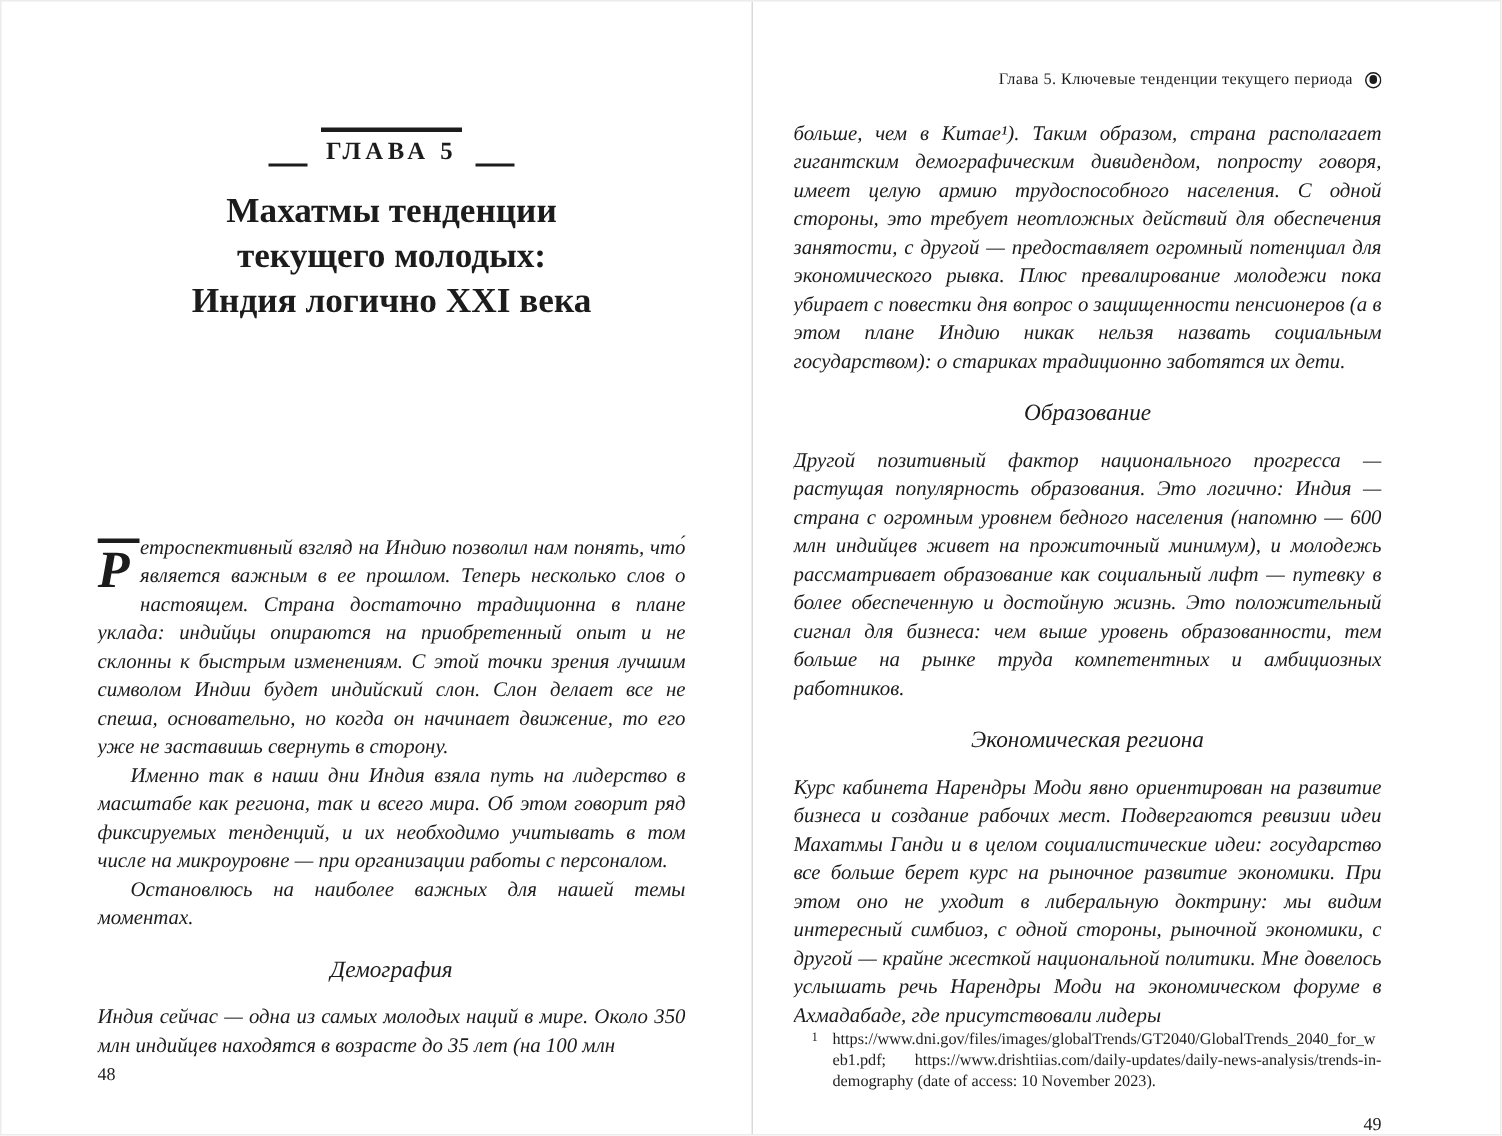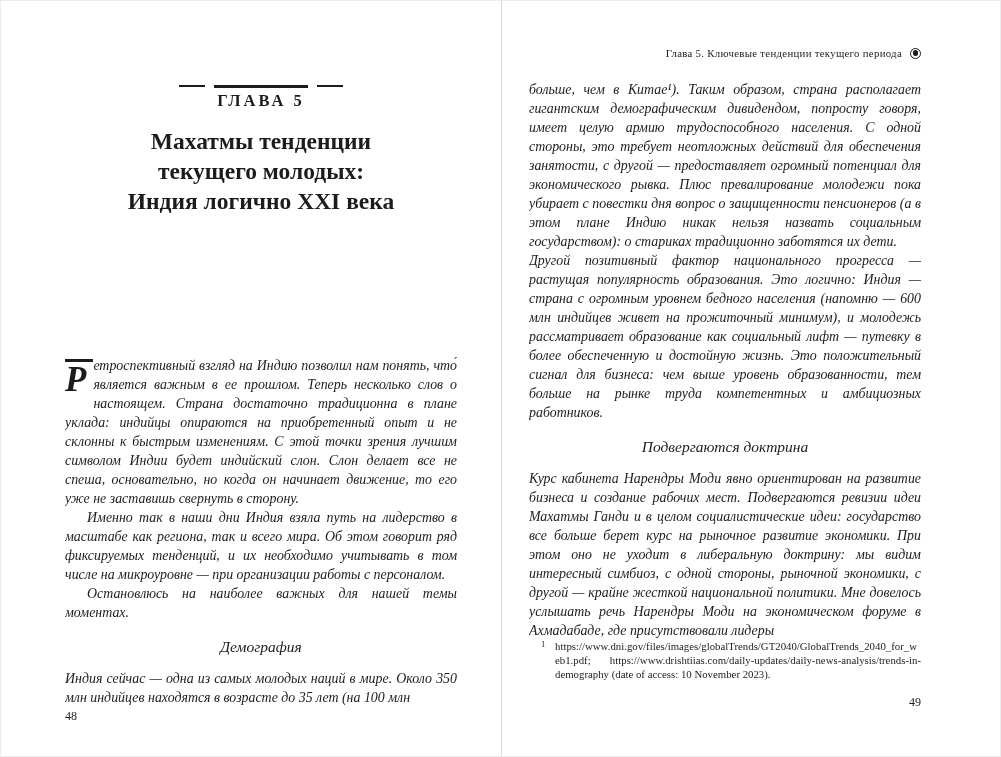--- a/index.html
+++ b/index.html
@@ -27,21 +27,21 @@
     display:flex; flex-direction:column;
     padding-bottom:58px;
     overflow:hidden;
   }
   .page-left { left:64px; }
   .page-right { left:528px; }
 
   
   .chapter-ornament {
     margin-top:84px;
-    display:flex; align-items:flex-start; justify-content:center; gap:9px;
+    display:flex; align-items:flex-end; justify-content:center; gap:9px;
   }
   .orn-rule { width:26px; height:2px; background:#1c1c1c; }
   .chapter-label {
     font-size:16.5px; font-weight:bold; letter-spacing:3px;
     text-transform:uppercase;
     border-top:3px solid #1c1c1c;
     padding:3px 3px 0 3px;
   }
   .chapter-title {
     margin-top:15px;
@@ -147,23 +147,24 @@
   <div class="page page-right">
 
     <div class="running-header">
       <span>Глава 5. Ключевые тенденции текущего периода</span>
       <span class="ornament-circle"></span>
     </div>
 
     <div class="right-body">
       <p class="body-text">больше, чем в Китае¹). Таким образом, страна располагает гигантским демографическим дивидендом, попросту говоря, имеет целую армию трудоспособного населения. С одной стороны, это требует неотложных действий для обеспечения занятости, с другой — предоставляет огромный потенциал для экономического рывка. Плюс превалирование молодежи пока убирает с повестки дня вопрос о защищенности пенсионеров (а в этом плане Индию никак нельзя назвать социальным государством): о стариках традиционно заботятся их дети.</p>
 
+      <h2 class="section-heading">Образование</h2>
       <p class="body-text">Другой позитивный фактор национального прогресса — растущая популярность образования. Это логично: Индия — страна с огромным уровнем бедного населения (напомню — 600 млн индийцев живет на прожиточный минимум), и молодежь рассматривает образование как социальный лифт — путевку в более обеспеченную и достойную жизнь. Это положительный сигнал для бизнеса: чем выше уровень образованности, тем больше на рынке труда компетентных и амбициозных работников.</p>
 
-      <h2 class="section-heading">Подвергаются доктрина</h2>
+      <h2 class="section-heading">Экономическая региона</h2>
       <p class="body-text">Курс кабинета Нарендры Моди явно ориентирован на развитие бизнеса и создание рабочих мест. Подвергаются ревизии идеи Махатмы Ганди и в целом социалистические идеи: государство все больше берет курс на рыночное развитие экономики. При этом оно не уходит в либеральную доктрину: мы видим интересный симбиоз, с одной стороны, рыночной экономики, с другой — крайне жесткой национальной политики. Мне довелось услышать речь Нарендры Моди на экономическом форуме в Ахмадабаде, где присутствовали лидеры</p>
     </div>
 
     <div class="footnote">
       <span class="footnote-marker">1</span>
       <span class="footnote-text">https://www.dni.gov/files/images/globalTrends/GT2040/GlobalTrends_2040_for_web1.pdf; https://www.drishtiias.com/daily-updates/daily-news-analysis/trends-in-demography (date of access: 10 November 2023).</span>
     </div>
 
     <div class="page-number pn-right">49</div>
   </div>

